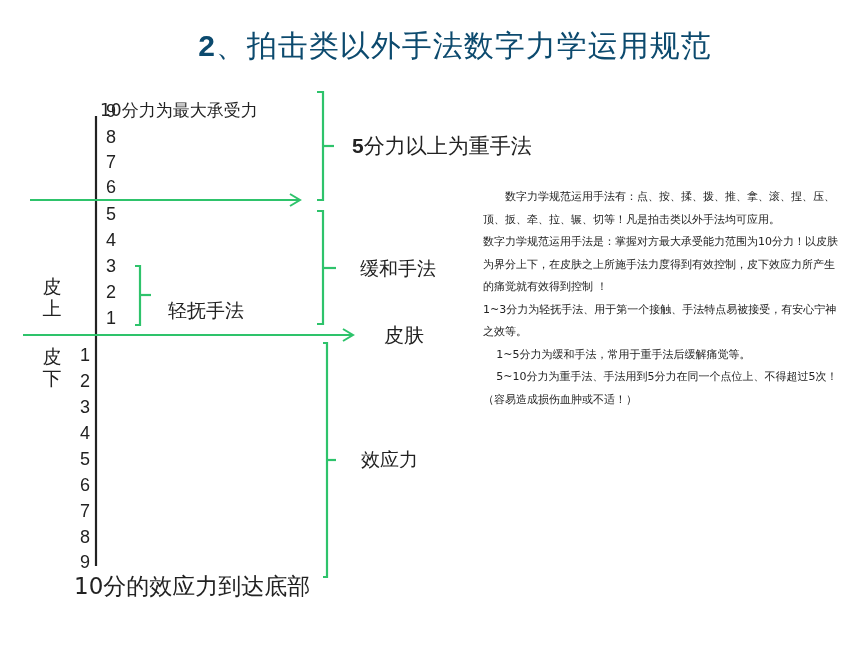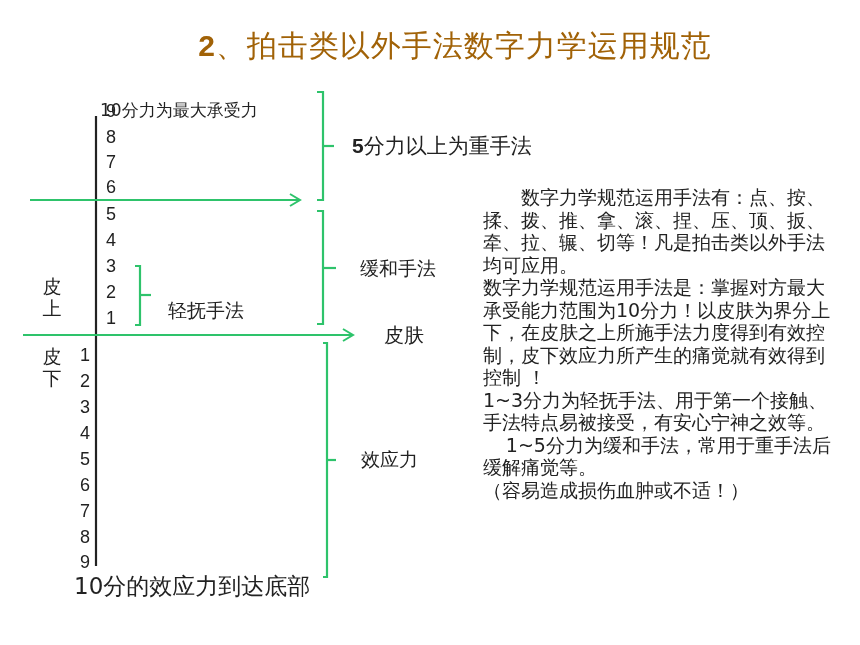--- a/index.html
+++ b/index.html
@@ -1,25 +1,25 @@
 <!DOCTYPE html>
 <html><head>
   <meta charset="utf-8">
   <style>
     html, body { margin: 0; padding: 0; background: #ffffff; }
     body { width: 860px; height: 645px; position: relative; overflow: hidden;
            font-family: "DejaVu Sans", "Liberation Sans", sans-serif; color: #222; }
     .abs { position: absolute; white-space: nowrap; }
     .title { left: 0; width: 860px; top: 26px; text-align: center; font-size: 30px;
-             color: #a16207; letter-spacing: 1px; padding-left: 50px; box-sizing: border-box; }
+             color: #0c4a6e; letter-spacing: 1px; padding-left: 50px; box-sizing: border-box; }
     .title .num { font-family: "Liberation Sans", sans-serif; font-weight: bold; }
     .tick { font-family: "Liberation Sans", sans-serif; font-size: 18px; color: #222; line-height: 20px; }
     .lbl { font-size: 18px; color: #222; }
     .vert { font-size: 19px; line-height: 22px; width: 22px; white-space: normal; text-align: center; }
-    .para { left: 483px; top: 186px; width: 360px; font-size: 19px; line-height: 22.5px;
+    .para { left: 483px; top: 186px; width: 360px; font-size: 11px; line-height: 22.5px;
             color: #222; white-space: normal; }
     .para p { margin: 0; }
     .para .ind { text-indent: 2em; }
     .para .ind1 { text-indent: 1.2em; }
     svg.lines { position: absolute; left: 0; top: 0; }
   </style>
 </head>
 <body>
 
 <div class="abs title">
@@ -94,14 +94,15 @@
 <div class="abs lbl" style="left:360px; top:256px; font-size:19px;">缓和手法</div>
 <div class="abs lbl" style="left:168px; top:283px; font-size:19px;margin-top:15px;">轻抚手法</div>
 <div class="abs lbl" style="left:384px; top:322px; font-size:20px;">皮肤</div>
 <div class="abs lbl" style="left:361px; top:447px; font-size:19px;">效应力</div>
 
 <div class="abs para">
   <p class="ind">数字力学规范运用手法有：点、按、揉、拨、推、拿、滚、捏、压、顶、扳、牵、拉、辗、切等！凡是拍击类以外手法均可应用。</p>
   <p>数字力学规范运用手法是：掌握对方最大承受能力范围为10分力！以皮肤为界分上下，在皮肤之上所施手法力度得到有效控制，皮下效应力所产生的痛觉就有效得到控制 ！</p>
   <p>1~3分力为轻抚手法、用于第一个接触、手法特点易被接受，有安心宁神之效等。</p>
   <p class="ind1">1~5分力为缓和手法，常用于重手法后缓解痛觉等。</p>
+  <p class="ind1">5~10分力为重手法、手法用到5分力在同一个点位上、不得超过5次！</p>
   <p>（容易造成损伤血肿或不适！）</p>
 </div>
 
 </body></html>

